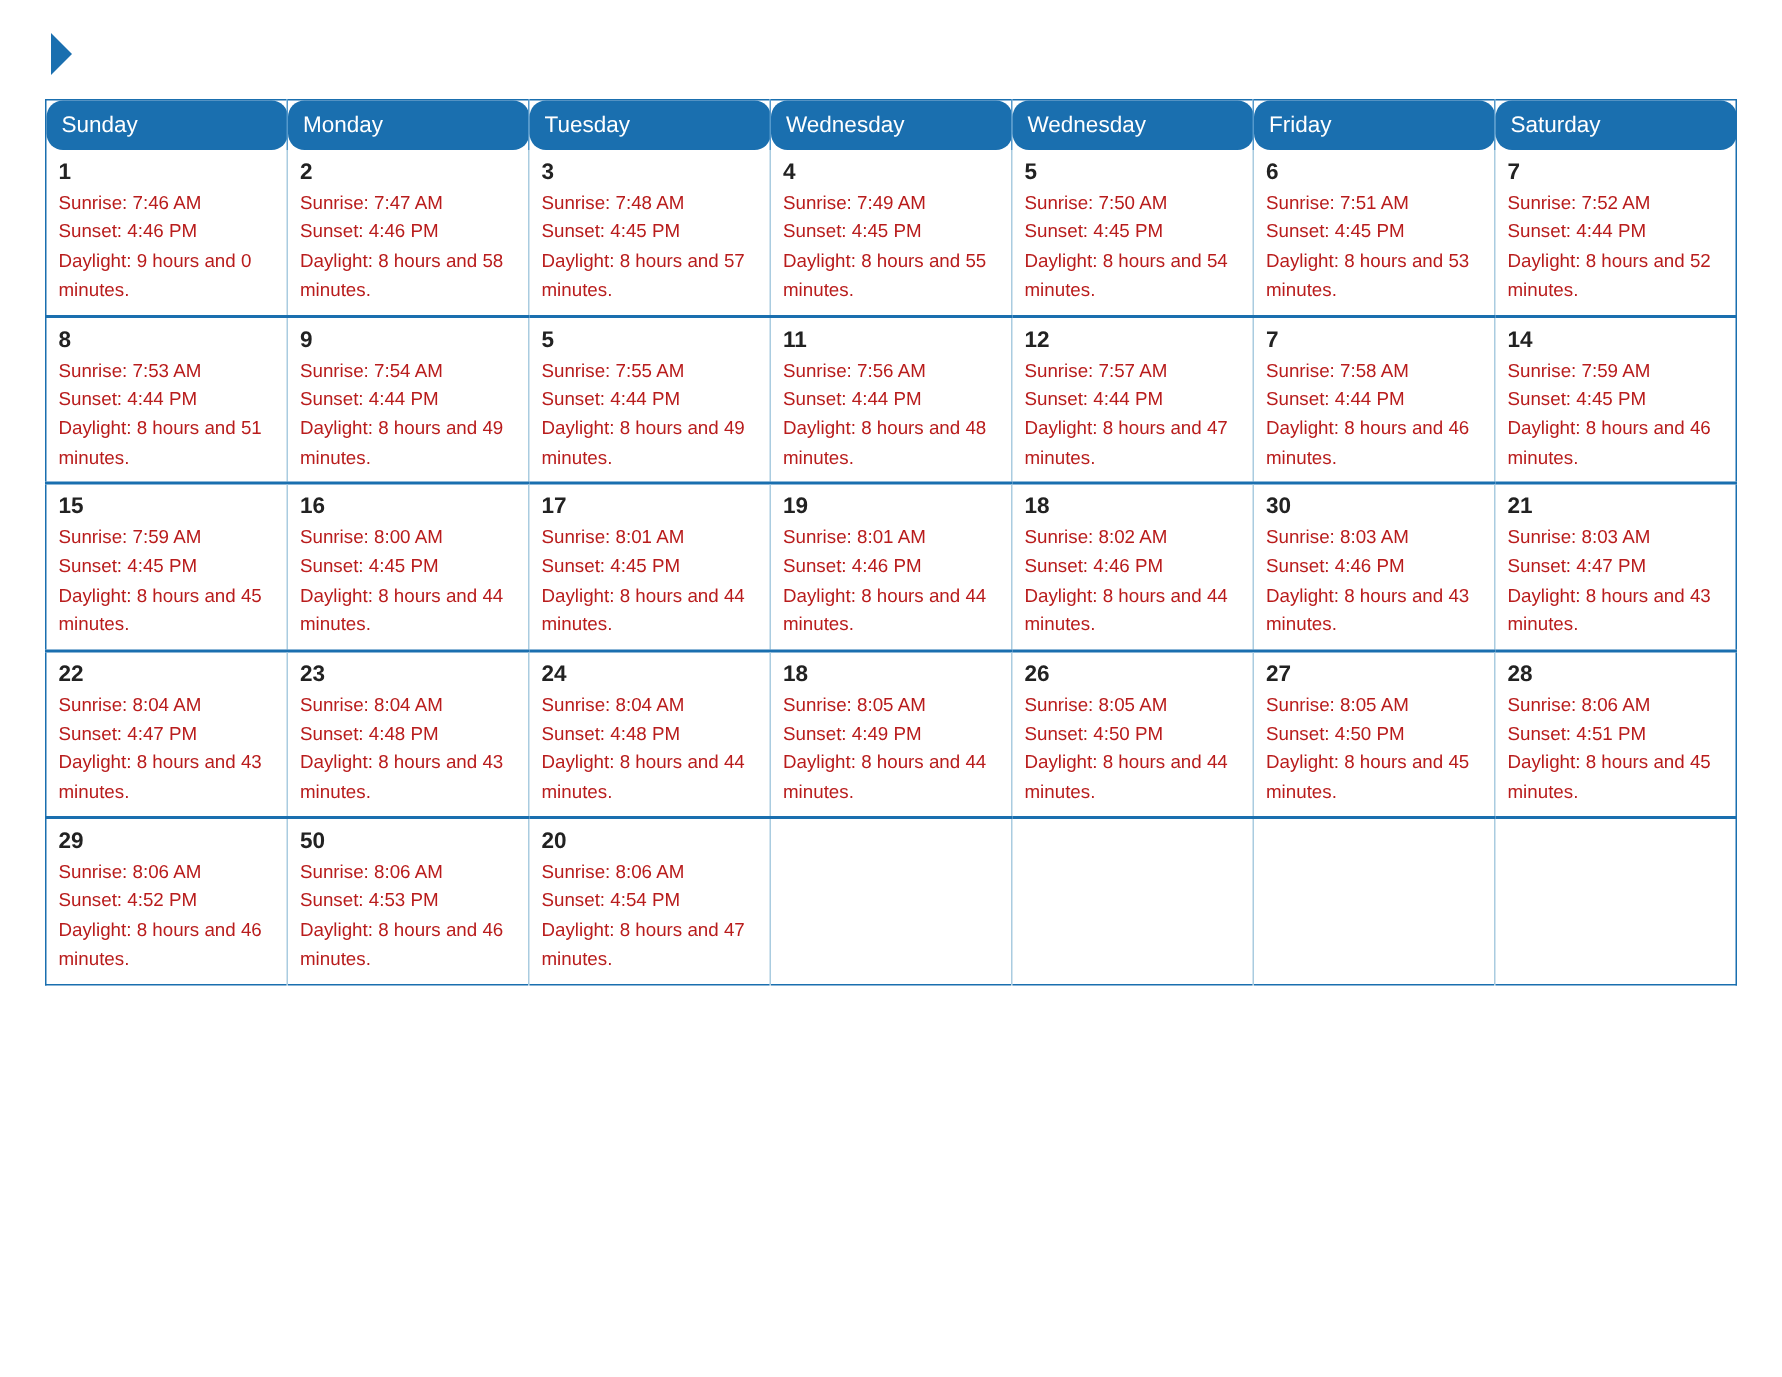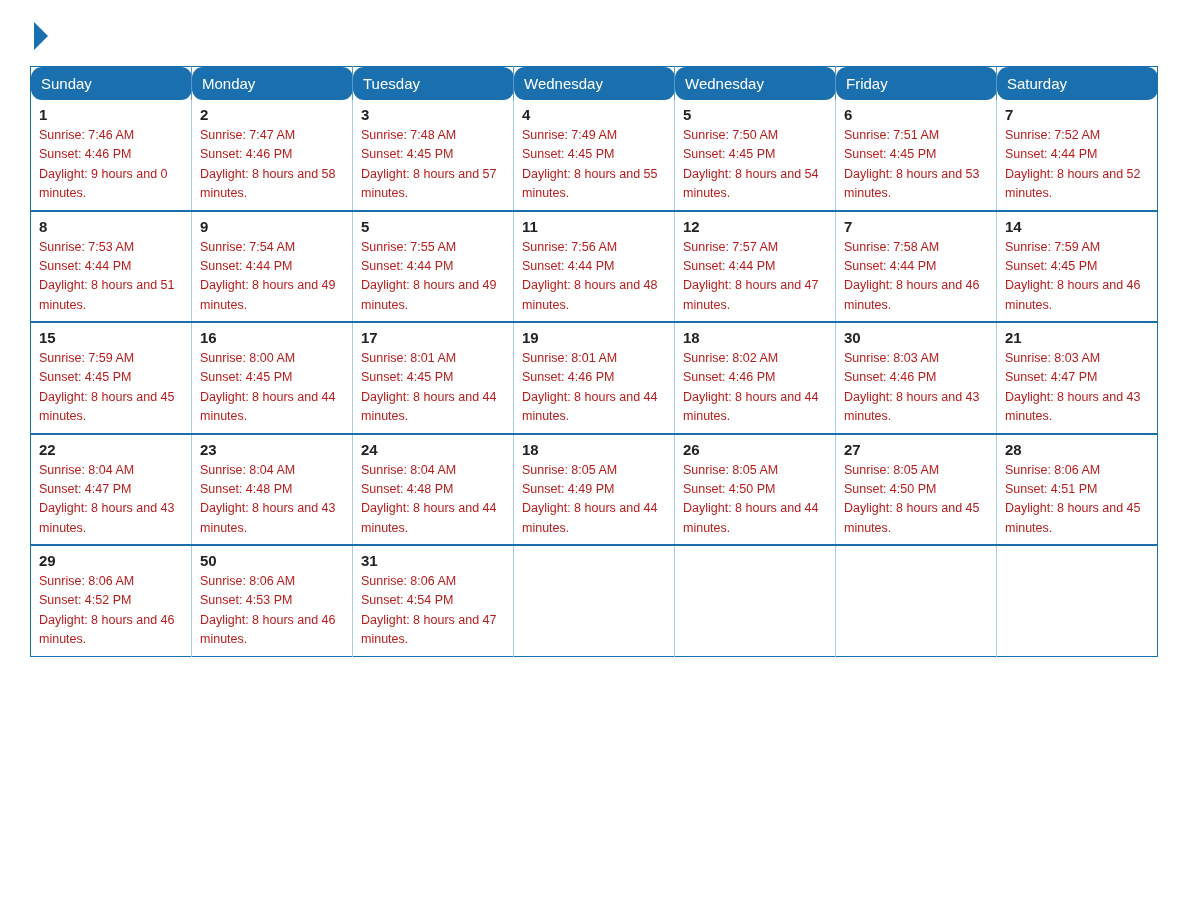--- a/index.html
+++ b/index.html
@@ -170,20 +170,20 @@
         <td><span class="day-num">23</span><span class="day-info">Sunrise: 8:04 AM<br>Sunset: 4:48 PM<br>Daylight: 8 hours and 43 minutes.</span></td>
         <td><span class="day-num">24</span><span class="day-info">Sunrise: 8:04 AM<br>Sunset: 4:48 PM<br>Daylight: 8 hours and 44 minutes.</span></td>
         <td><span class="day-num">18</span><span class="day-info">Sunrise: 8:05 AM<br>Sunset: 4:49 PM<br>Daylight: 8 hours and 44 minutes.</span></td>
         <td><span class="day-num">26</span><span class="day-info">Sunrise: 8:05 AM<br>Sunset: 4:50 PM<br>Daylight: 8 hours and 44 minutes.</span></td>
         <td><span class="day-num">27</span><span class="day-info">Sunrise: 8:05 AM<br>Sunset: 4:50 PM<br>Daylight: 8 hours and 45 minutes.</span></td>
         <td><span class="day-num">28</span><span class="day-info">Sunrise: 8:06 AM<br>Sunset: 4:51 PM<br>Daylight: 8 hours and 45 minutes.</span></td>
       </tr>
       <tr>
         <td><span class="day-num">29</span><span class="day-info">Sunrise: 8:06 AM<br>Sunset: 4:52 PM<br>Daylight: 8 hours and 46 minutes.</span></td>
         <td><span class="day-num">50</span><span class="day-info">Sunrise: 8:06 AM<br>Sunset: 4:53 PM<br>Daylight: 8 hours and 46 minutes.</span></td>
-        <td><span class="day-num">31</span><span class="day-info">Sunrise: 8:06 AM<br>Sunset: 4:54 PM<br>Daylight: 8 hours and 47 minutes.</span></td>
+        <td><span class="day-num">20</span><span class="day-info">Sunrise: 8:06 AM<br>Sunset: 4:54 PM<br>Daylight: 8 hours and 47 minutes.</span></td>
         <td class="empty-cell"></td>
         <td class="empty-cell"></td>
         <td class="empty-cell"></td>
         <td class="empty-cell"></td>
       </tr>
     </tbody>
 </table>
 
 </body></html>

